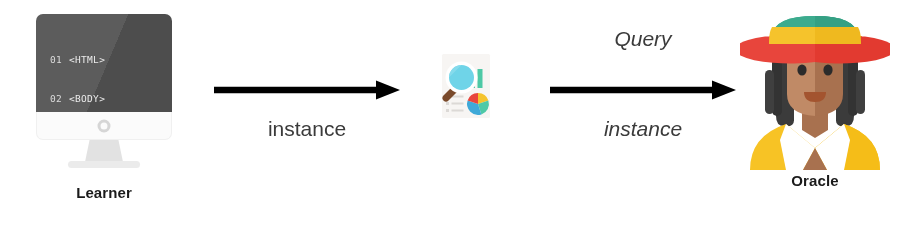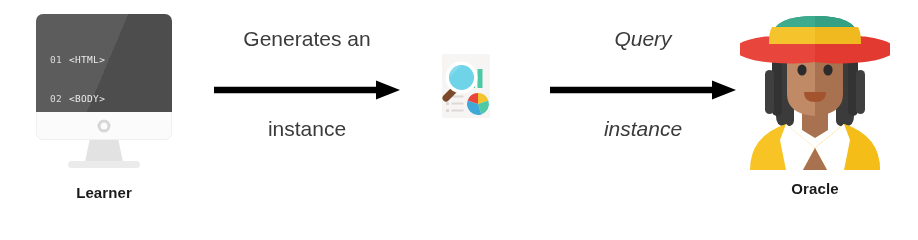--- a/index.html
+++ b/index.html
@@ -150,21 +150,21 @@
     height: 74px;
   }
 
   
   #oracle-node {
     left: 740px;
     top: 8px;
     width: 150px;
     height: 196px;
   }
-  #oracle-node .node-caption { top: 172px; }
+  #oracle-node .node-caption { top: 164px; }
 </style>
 </head>
 <body>
 
 <div class="abs" id="learner-node">
 
   <div class="monitor-screen">
     <div class="code-block">
       <span class="code-line"><span class="ln">01</span><span>&lt;HTML&gt;</span></span>
       <span class="code-line"><span class="ln">02</span><span>&lt;BODY&gt;</span></span>
@@ -177,21 +177,20 @@
   <div class="monitor-bezel">
     <div class="monitor-logo"></div>
   </div>
   <div class="monitor-neck"></div>
   <div class="monitor-base"></div>
 
   <div class="node-caption">Learner</div>
 </div>
 
 <div class="arrow-group" id="arrow-generates">
-  <div class="arrow-label top">Generates an</div>
   <svg class="arrow-line" width="190" height="22" viewBox="0 0 190 22">
     <line x1="2" y1="11" x2="168" y2="11" stroke="#000000" stroke-width="6.5"></line>
     <polygon points="164,1.5 188,11 164,20.5" fill="#000000"></polygon>
   </svg>
   <div class="arrow-label bottom">instance</div>
 </div>
 
 <div class="abs" id="instance-node">
   <svg width="74" height="74" viewBox="0 0 74 74">
 

